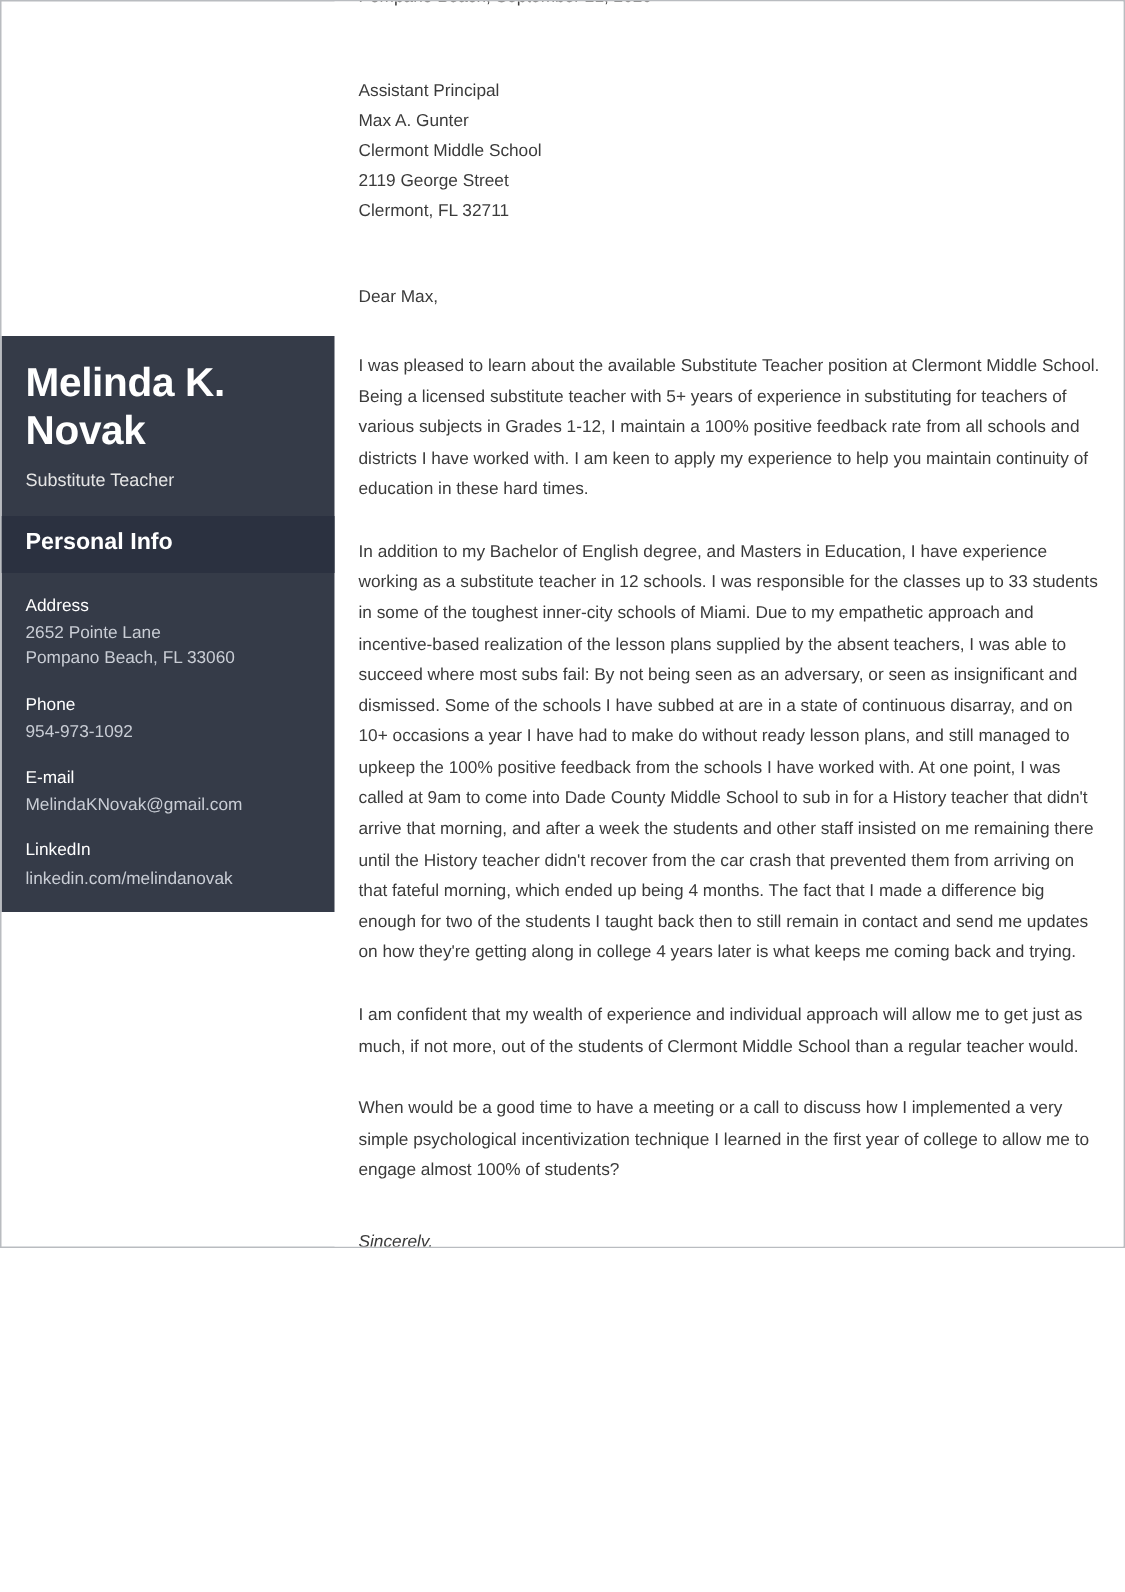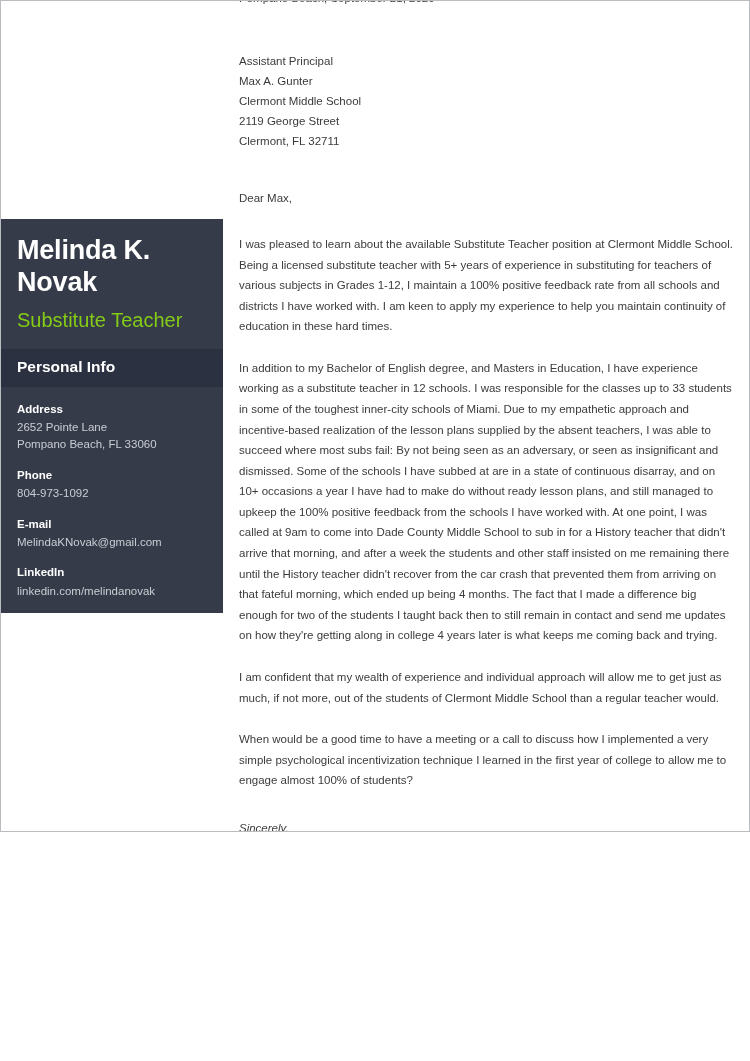--- a/index.html
+++ b/index.html
@@ -43,23 +43,23 @@
     font-size: 27px;
     font-weight: bold;
     line-height: 1.17;
     letter-spacing: -0.2px;
     color: #ffffff;
     margin: 0;
     word-break: break-word;
   }
 
   .cand-title {
-    font-size: 20px;
+    font-size: 12px;
     font-weight: normal;
-    color: #84cc16;
+    color: #e5e5e5;
     margin: 10px 0 0 0;
     line-height: 1.25;
   }
 
   .section-band {
     background: #2b3140;
     padding: 9px 16px 10px 16px;
     margin-top: 16px;
   }
   .section-band-title {
@@ -70,21 +70,21 @@
   }
 
   .info-list {
     padding: 14px 16px 0 16px;
   }
   .info-block {
     margin-bottom: 13px;
   }
   .info-label {
     font-size: 11.5px;
-    font-weight: bold;
+    font-weight: normal;
     color: #ffffff;
     line-height: 1.5;
     margin-bottom: 1px;
   }
   .info-value {
     font-size: 11.5px;
     font-weight: normal;
     color: #c9cdd5;
     line-height: 1.52;
   }
@@ -161,21 +161,21 @@
     <div class="info-list">
 
       <div class="info-block">
         <div class="info-label">Address</div>
         <div class="info-value">2652 Pointe Lane</div>
         <div class="info-value">Pompano Beach, FL 33060</div>
       </div>
 
       <div class="info-block">
         <div class="info-label">Phone</div>
-        <div class="info-value">804-973-1092</div>
+        <div class="info-value">954-973-1092</div>
       </div>
 
       <div class="info-block">
         <div class="info-label">E-mail</div>
         <div class="info-value">MelindaKNovak@gmail.com</div>
       </div>
 
       <div class="info-block">
         <div class="info-label">LinkedIn</div>
         <div class="info-value">linkedin.com/melindanovak</div>

